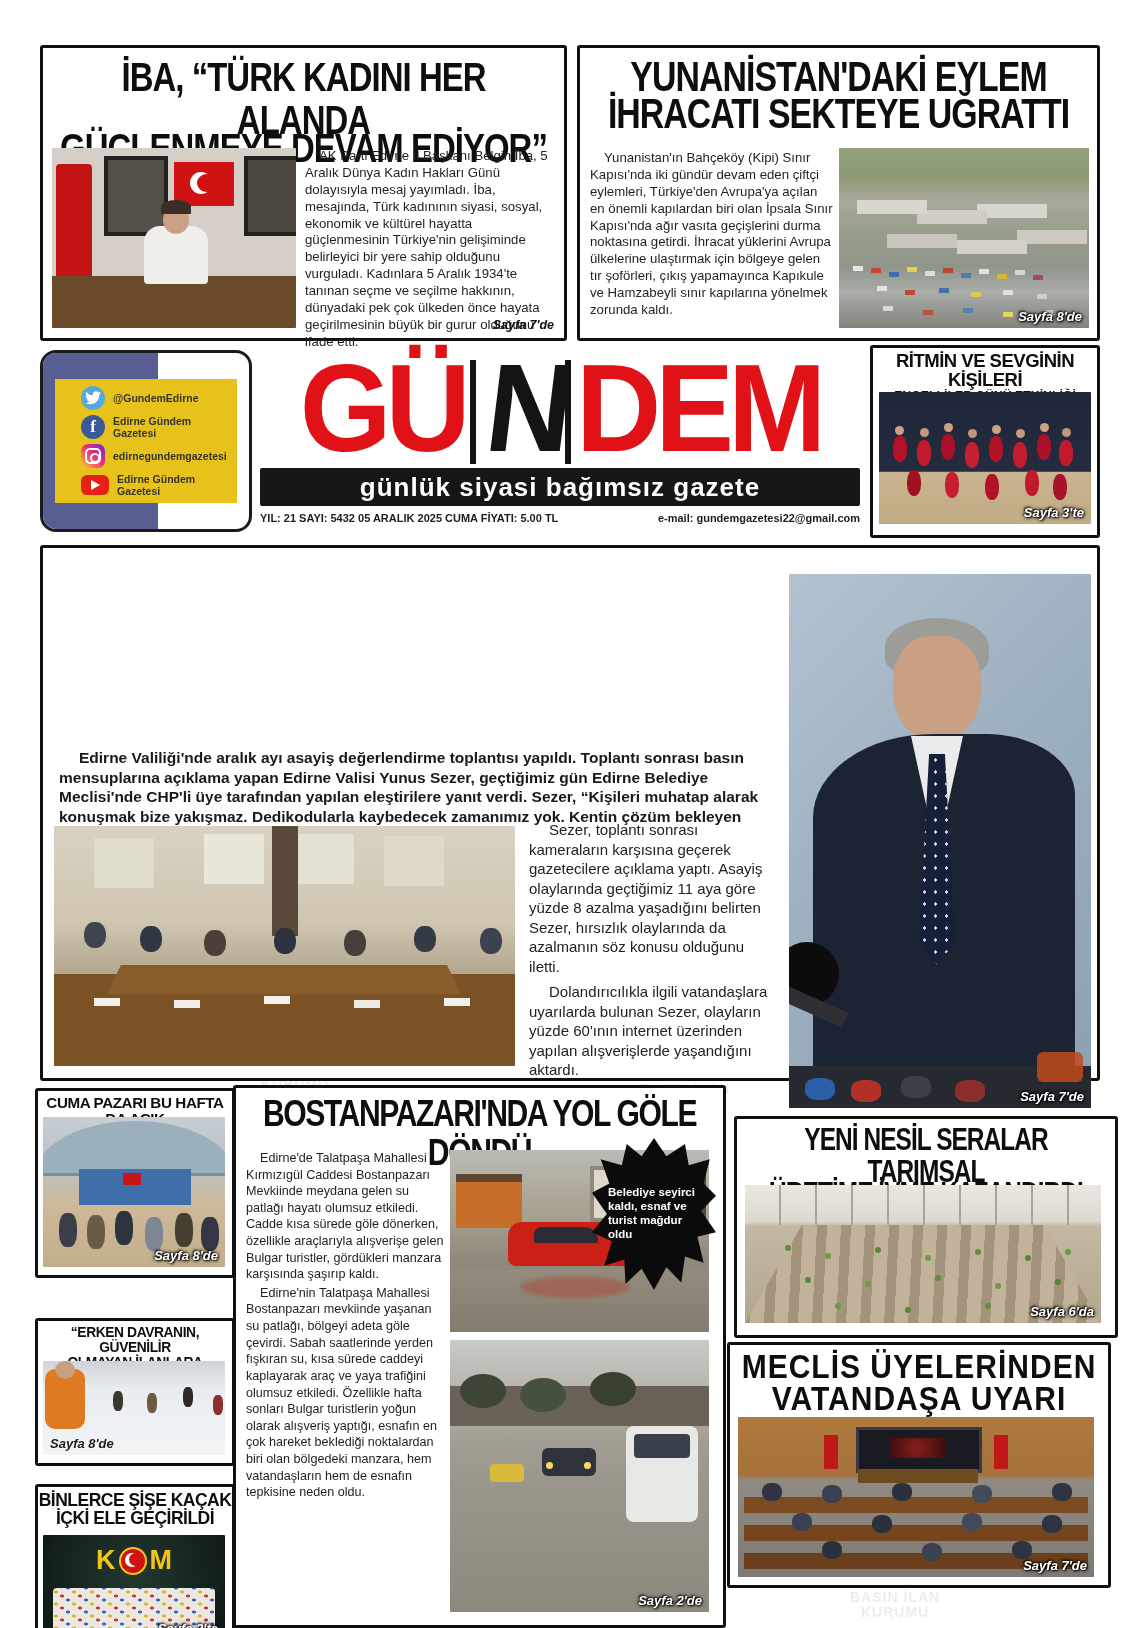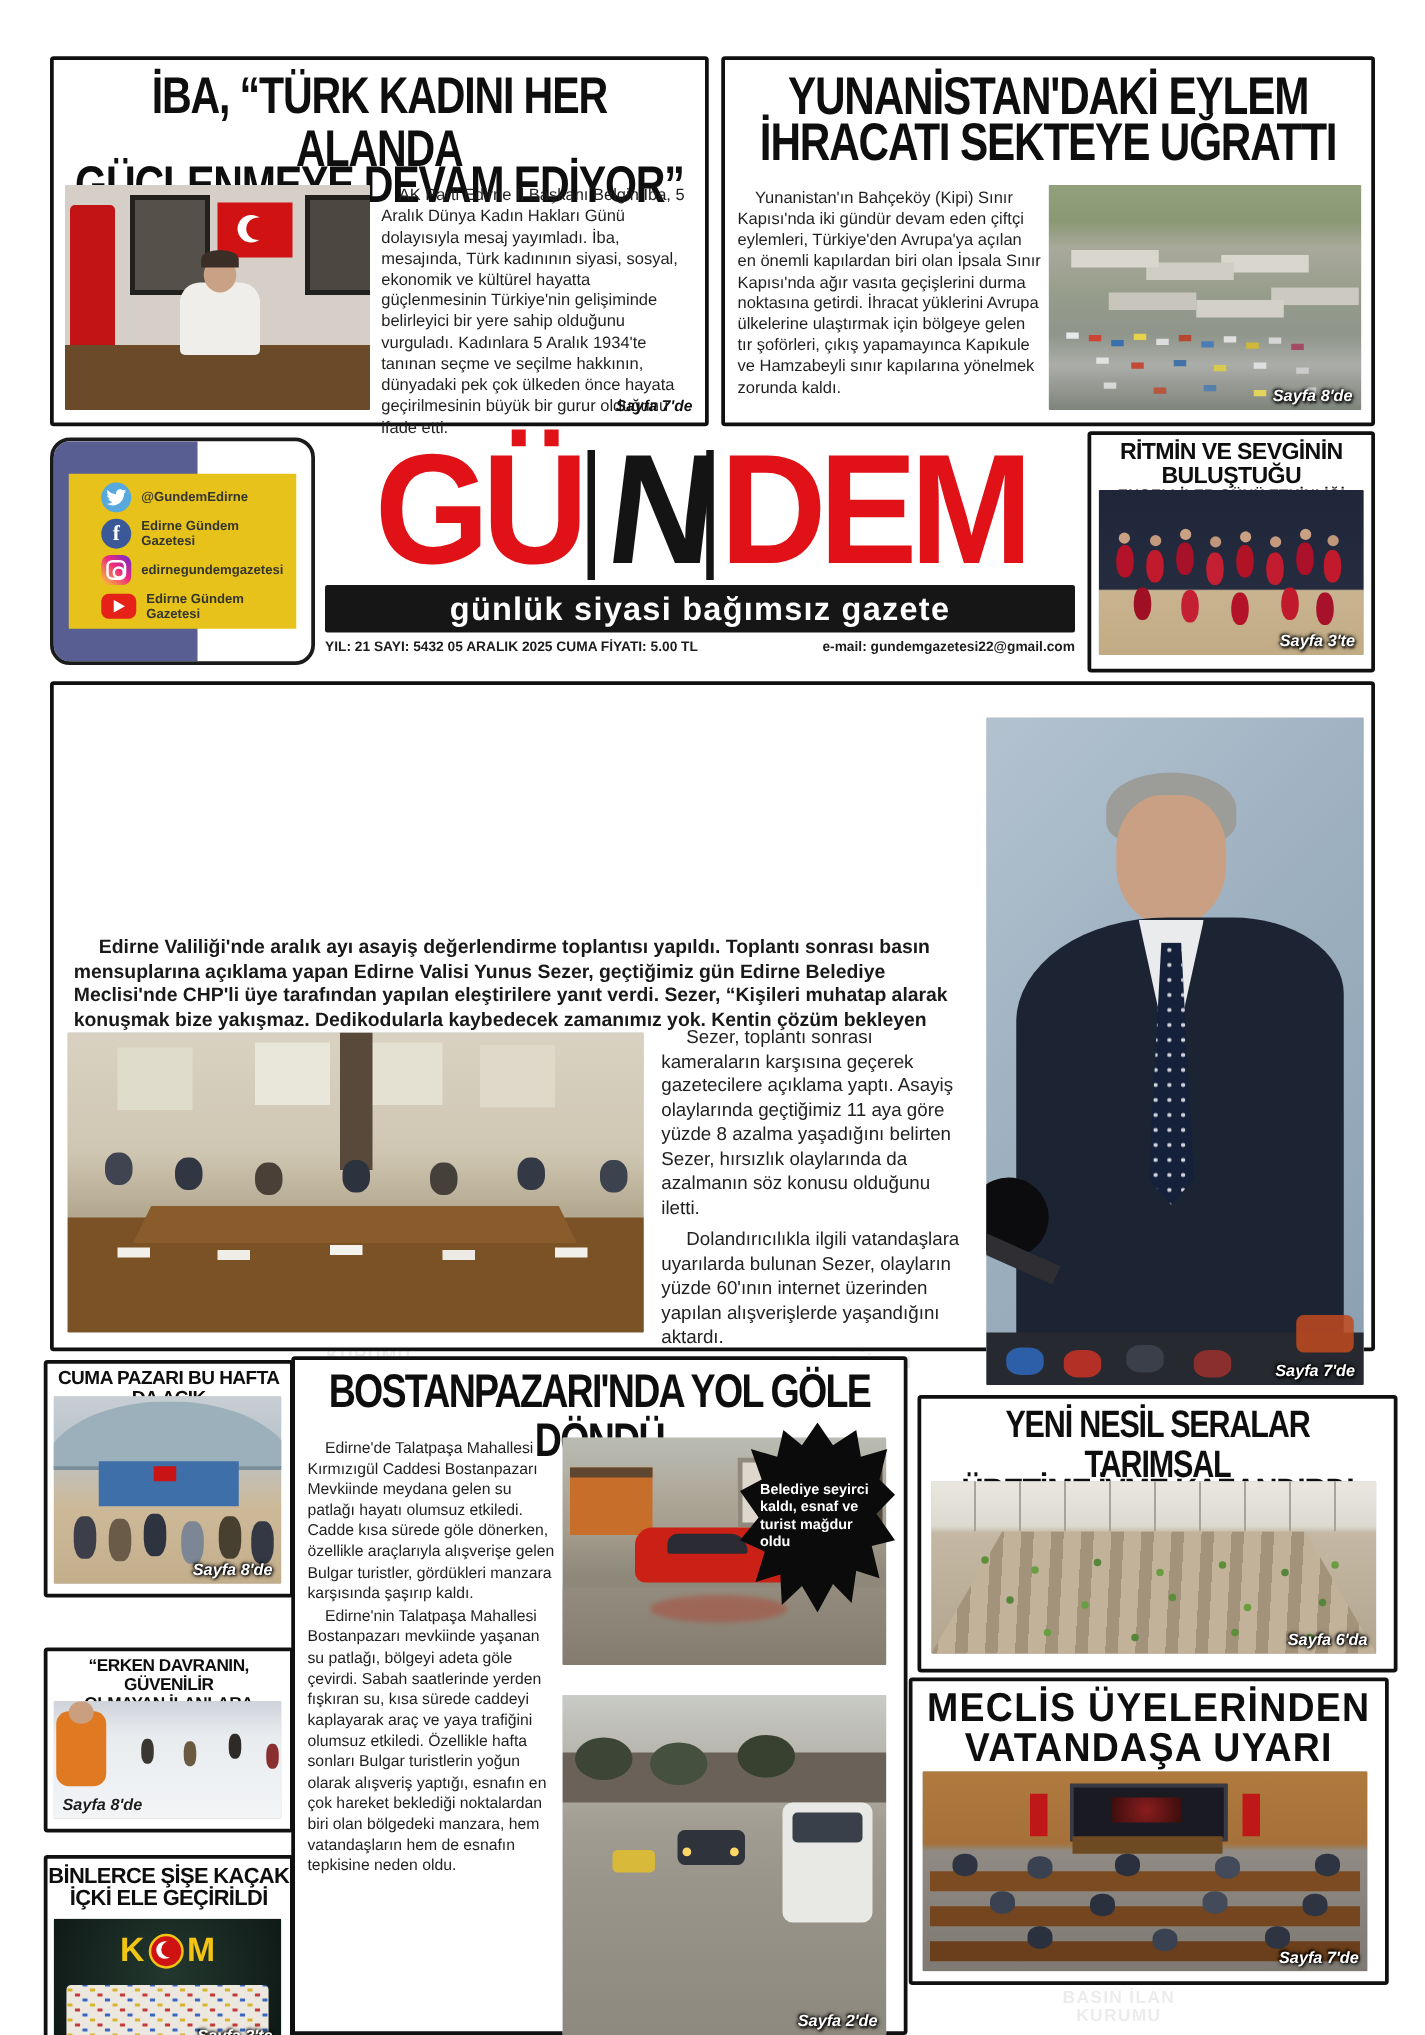--- a/index.html
+++ b/index.html
@@ -154,21 +154,21 @@
     <div class="nbar"></div>
     <span>DEM</span>
   </div>
   <div class="tagline">günlük siyasi  bağımsız gazete</div>
   <div class="infoline">
     <span>YIL: 21  SAYI: 5432  05 ARALIK 2025 CUMA  FİYATI: 5.00  TL</span>
     <span>e-mail: gundemgazetesi22@gmail.com</span>
   </div>
 
   <div class="box" style="left:870px;top:345px;width:224px;height:187px;">
-    <div class="hl" style="font-size:18.5px;margin-top:4px;letter-spacing:-.5px;">RİTMİN VE SEVGİNİN BULUŞTUĞU</div>
+    <div class="hl" style="font-size:18.5px;margin-top:4px;letter-spacing:-.5px;">RİTMİN VE SEVGİNİN KİŞİLERİ</div>
     <div class="hl" style="font-size:12.3px;letter-spacing:0;">ENGELLİLER GÜNÜ ETKİNLİĞİ DUYGULANDIRDI</div>
     <div class="photo" style="left:6px;top:44px;width:212px;height:132px;">
       <div style="position:absolute;inset:0;background:linear-gradient(180deg,#20263a 0%,#262c40 60%,#c9b48f 61%,#c0ab85 100%);"></div>
       <div style="position:absolute;left:14px;top:44px;width:14px;height:26px;border-radius:45%;background:#b31228;box-shadow:24px 4px 0 #c01a2c,48px -2px 0 #a8112a,72px 6px 0 #c51f33,96px 0 0 #b01226,120px 6px 0 #c21c30,144px -2px 0 #ab1128,166px 4px 0 #c01a2c,14px 34px 0 #9f1024,52px 36px 0 #c51f33,92px 38px 0 #b31228,132px 34px 0 #c01a2c,160px 38px 0 #a8112a;"></div>
       <div style="position:absolute;left:16px;top:34px;width:9px;height:9px;border-radius:50%;background:#caa183;box-shadow:25px 2px 0 #c59a7c,49px -3px 0 #caa183,73px 3px 0 #bf977a,97px -1px 0 #caa183,121px 3px 0 #c59a7c,145px -3px 0 #caa183,167px 2px 0 #bf977a;"></div>
       <div class="cap">Sayfa 3'te</div>
     </div>
   </div>
 
   <div class="box" style="left:40px;top:545px;width:1054px;height:530px;">
@@ -266,21 +266,21 @@
       </div>
       <div style="position:absolute;left:232px;top:20px;width:24px;height:52px;background:#51493e;"></div>
       <div style="position:absolute;left:58px;top:72px;width:126px;height:44px;background:#cb2015;border-radius:14px 30px 8px 8px;">
         <div style="position:absolute;left:26px;top:5px;width:64px;height:16px;background:#2b2b33;border-radius:8px 14px 2px 2px;"></div>
       </div>
       <div style="position:absolute;left:0;bottom:0;width:100%;height:62px;background:linear-gradient(180deg,#938c7e,#847d6f);">
         <div style="position:absolute;left:70px;top:6px;width:110px;height:22px;background:#b0402f;opacity:.45;border-radius:50%;filter:blur(2px);"></div>
       </div>
     </div>
     <div class="burst" style="left:356px;top:50px;width:124px;height:152px;">Belediye seyirci kaldı, esnaf ve turist mağdur oldu</div>
-    <div class="photo" style="left:214px;top:268px;width:259px;height:272px;">
+    <div class="photo" style="left:214px;top:252px;width:259px;height:272px;">
       <div style="position:absolute;inset:0;background:linear-gradient(180deg,#c9cbc6 0%,#b4b2aa 20%,#a29d92 38%,#9a958a 55%,#8e897e 100%);"></div>
       <div style="position:absolute;left:0;top:46px;width:100%;height:40px;background:#6a6258;"></div>
       <div style="position:absolute;left:10px;top:34px;width:46px;height:34px;border-radius:50%;background:#3d4536;box-shadow:60px 4px 0 #46503e,130px -2px 0 #38402f;"></div>
       <div style="position:absolute;left:176px;top:86px;width:72px;height:96px;background:#e8e8e4;border-radius:8px;">
         <div style="position:absolute;left:8px;top:8px;width:56px;height:24px;background:#3a404a;border-radius:4px;"></div>
       </div>
       <div style="position:absolute;left:92px;top:108px;width:54px;height:28px;background:#2f333b;border-radius:6px;"></div>
       <div style="position:absolute;left:96px;top:122px;width:7px;height:7px;border-radius:50%;background:#ffd769;box-shadow:38px 0 0 #ffd769;"></div>
       <div style="position:absolute;left:40px;top:124px;width:34px;height:18px;background:#d8b93a;border-radius:4px;"></div>
       <div class="cap">Sayfa 2'de</div>

